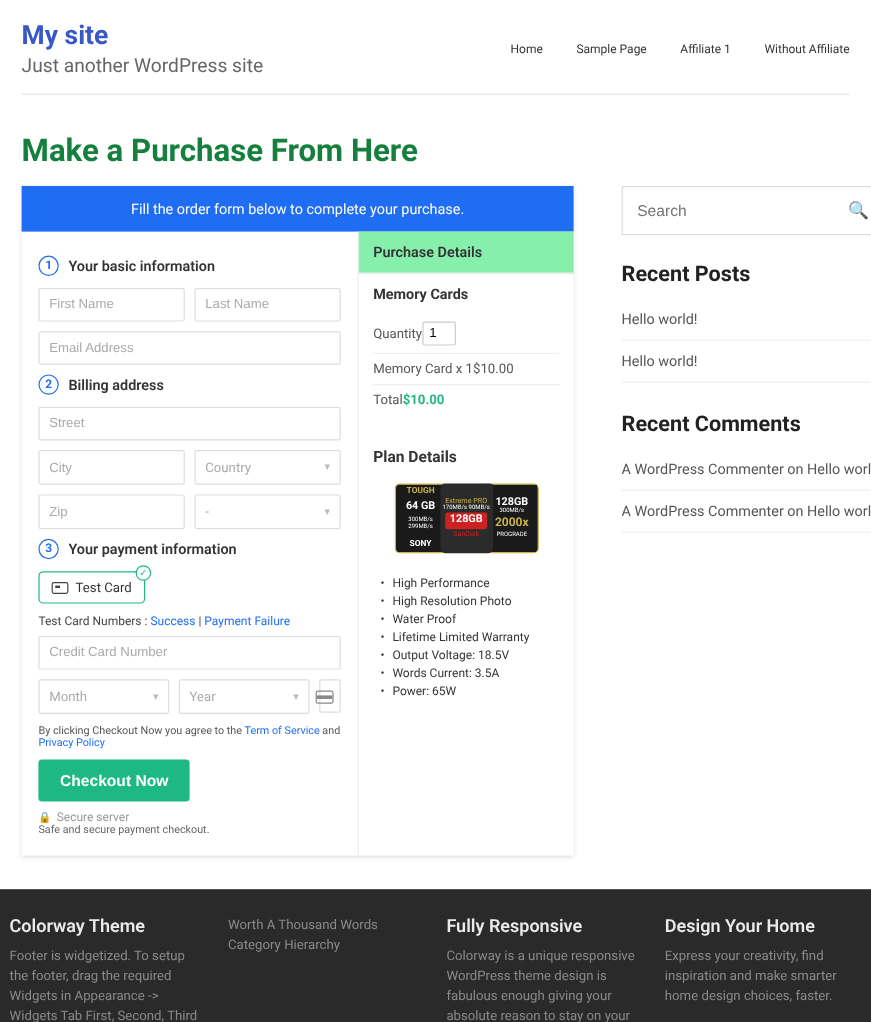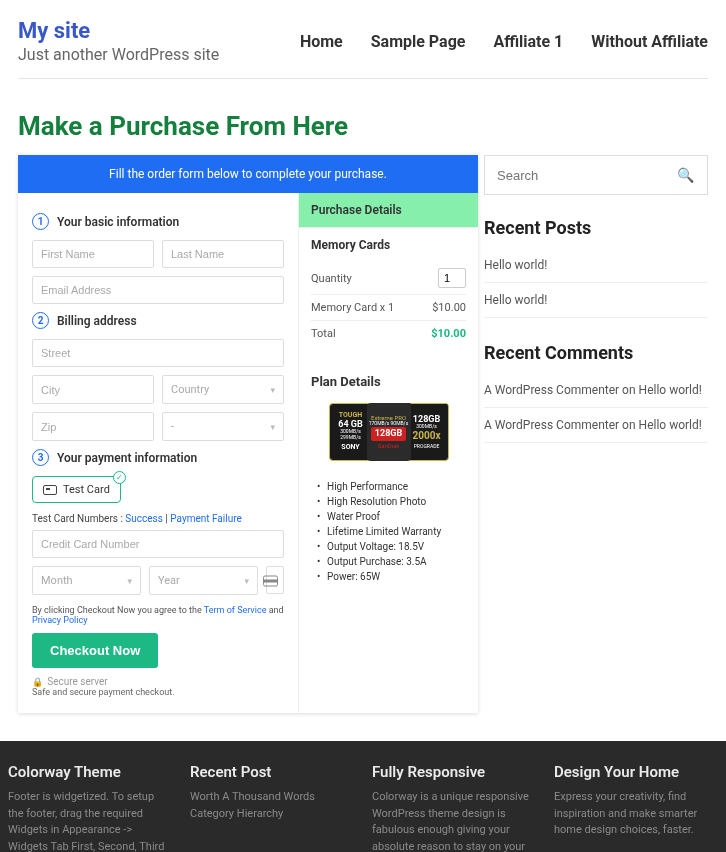--- a/index.html
+++ b/index.html
@@ -5,26 +5,26 @@
 * { box-sizing: border-box; margin: 0; padding: 0; }
 body { font-family: -apple-system, BlinkMacSystemFont, "Segoe UI", Roboto, Arial, sans-serif; font-size: 13px; color: #333; background: #fff; }
 a { text-decoration: none; color: inherit; }
 
 .container { max-width: 710px; margin: 0 auto; padding: 0 10px; }
 
 header { padding: 18px 0 14px; }
 .header-inner { display: flex; justify-content: space-between; align-items: center; }
 .brand h1 { color: #3858c8; font-size: 22px; font-weight: 700; }
 .brand .tag { color: #666; font-size: 16px; margin-top: 2px; }
-nav.topnav { display: flex; gap: 28px; font-size: 16px; font-weight: 700; color: #333; }
+nav.topnav { display: flex; gap: 28px; font-size: 10px; font-weight: 400; color: #333; }
 .header-rule { border: none; border-top: 1px solid #e5e5e5; margin-top: 14px; }
 
 h2.page-title { font-size: 26px; font-weight: 700; margin: 18px 0 14px; color: #15803d; }
 
-.layout { display: flex; gap: 6px; align-items: flex-start; }
+.layout { display: flex; gap: 40px; align-items: flex-start; }
 .main { flex: 0 0 460px; }
 .sidebar { flex: 1; }
 
 .gradient-strip { background: linear-gradient(180deg, #d6b8a0 0%, #c99f86 40%, #a8c4d8 80%); padding: 0; border-radius: 3px; }
 .checkout-card { background: #fff; box-shadow: 0 1px 4px rgba(0,0,0,.15); }
 .banner { background: #1f6df2; color: #fff; text-align: center; padding: 12px 8px; font-size: 12px; }
 .cols { display: flex; }
 .col-left { flex: 1; padding: 14px 14px 16px; }
 .col-right { width: 180px; border-left: 1px solid #eee; }
 
@@ -52,29 +52,29 @@
 .tos .lnk { color: #1f6df2; }
 
 .checkout-btn { background: #1db884; color: #fff; border: none; border-radius: 3px; padding: 10px 18px; font-size: 13px; font-weight: 600; cursor: pointer; }
 .secure { font-size: 10px; color: #999; margin-top: 8px; display: flex; align-items: center; gap: 4px; }
 .lock { font-size: 9px; }
 .safe { font-size: 9px; color: #666; margin-top: 0; }
 
 .pd-head { background: #86efac; padding: 10px 12px; font-size: 12px; font-weight: 600; border-bottom: 1px solid #eee; }
 .pd-body { padding: 10px 12px 16px; }
 .pd-title { font-weight: 700; font-size: 12px; margin-bottom: 10px; }
-.pd-row { display: flex; justify-content: space-between; align-items: center; font-size: 11px; color: #555; padding: 6px 0; }
+.pd-row { display: flex; justify-content: flex-start; align-items: center; font-size: 11px; color: #555; padding: 6px 0; }
 .pd-row.brd { border-bottom: 1px solid #eee; }
 .qty { width: 28px; border: 1px solid #ccc; border-radius: 2px; padding: 3px 5px; text-align: left; font-size: 11px; }
 .total-val { color: #1db884; font-weight: 700; }
 .plan-title { font-weight: 700; font-size: 13px; margin: 12px 12px 8px; }
 .plan-img { padding: 6px 12px 10px; display: flex; justify-content: center; gap: -4px; }
 .sdcard { width: 44px; height: 58px; border-radius: 4px; position: relative; display: flex; flex-direction: column; align-items: center; justify-content: center; color: #fff; font-size: 7px; line-height: 1.1; text-align: center; padding: 2px; }
 .sdcard::before { content:""; position:absolute; top:0; right:0; width:10px; height:8px; background: inherit; clip-path: polygon(0 0, 100% 0, 100% 100%, 40% 100%); }
-.sd1 { background:#1a1a1a; border:1px solid #c9b34a; }
+.sd1 { background:#1a1a1a; border:1px solid #c9b34a;justify-content:space-between; }
 .sd2 { background:#2b2b2b; margin-left:-6px; z-index:1; }
 .sd2 .red { background:#c22; padding:2px 4px; border-radius:2px; font-weight:700; font-size:9px; }
 .sd3 { background:#1a1a1a; border:1px solid #c9b34a; margin-left:-6px; }
 .sd3 .gold { color:#c9b34a; font-weight:700; font-size:10px; }
 .feat { padding: 8px 18px 14px; font-size: 10px; color: #333; }
 .feat li { list-style: none; padding: 2px 0 2px 10px; position: relative; }
 .feat li::before { content:"•"; position:absolute; left:0; }
 
 .srch { border: 1px solid #ddd; display: flex; align-items: center; justify-content: space-between; padding: 11px 12px; margin-bottom: 22px; }
 .srch input { border: none; outline: none; font-size: 13px; flex: 1; color: #999; }
@@ -235,21 +235,21 @@
                   <div class="gold">2000x</div>
                   <div style="font-size:5px;margin-top:3px">PROGRADE</div>
                 </div>
               </div>
               <ul class="feat">
                 <li>High Performance</li>
                 <li>High Resolution Photo</li>
                 <li>Water Proof</li>
                 <li>Lifetime Limited Warranty</li>
                 <li>Output Voltage: 18.5V</li>
-                <li>Output Purchase: 3.5A</li>
+                <li>Words Current: 3.5A</li>
                 <li>Power: 65W</li>
               </ul>
             </div>
           </div>
         </div>
       </div>
     </div>
 
     <aside class="sidebar">
       <div class="srch">
@@ -274,21 +274,20 @@
   </div>
 </div>
 
 <footer class="dark">
   <div class="container foot-cols">
     <div>
       <h4>Colorway Theme</h4>
       <p>Footer is widgetized. To setup the footer, drag the required Widgets in Appearance -&gt; Widgets Tab First, Second, Third and Fourth Footer Widget</p>
     </div>
     <div>
-      <h4>Recent Post</h4>
       <ul>
         <li>Worth A Thousand Words</li>
         <li>Category Hierarchy</li>
 
       </ul>
     </div>
     <div>
       <h4>Fully Responsive</h4>
       <p>Colorway is a unique responsive WordPress theme design is fabulous enough giving your absolute reason to stay on your site.</p>
     </div>

